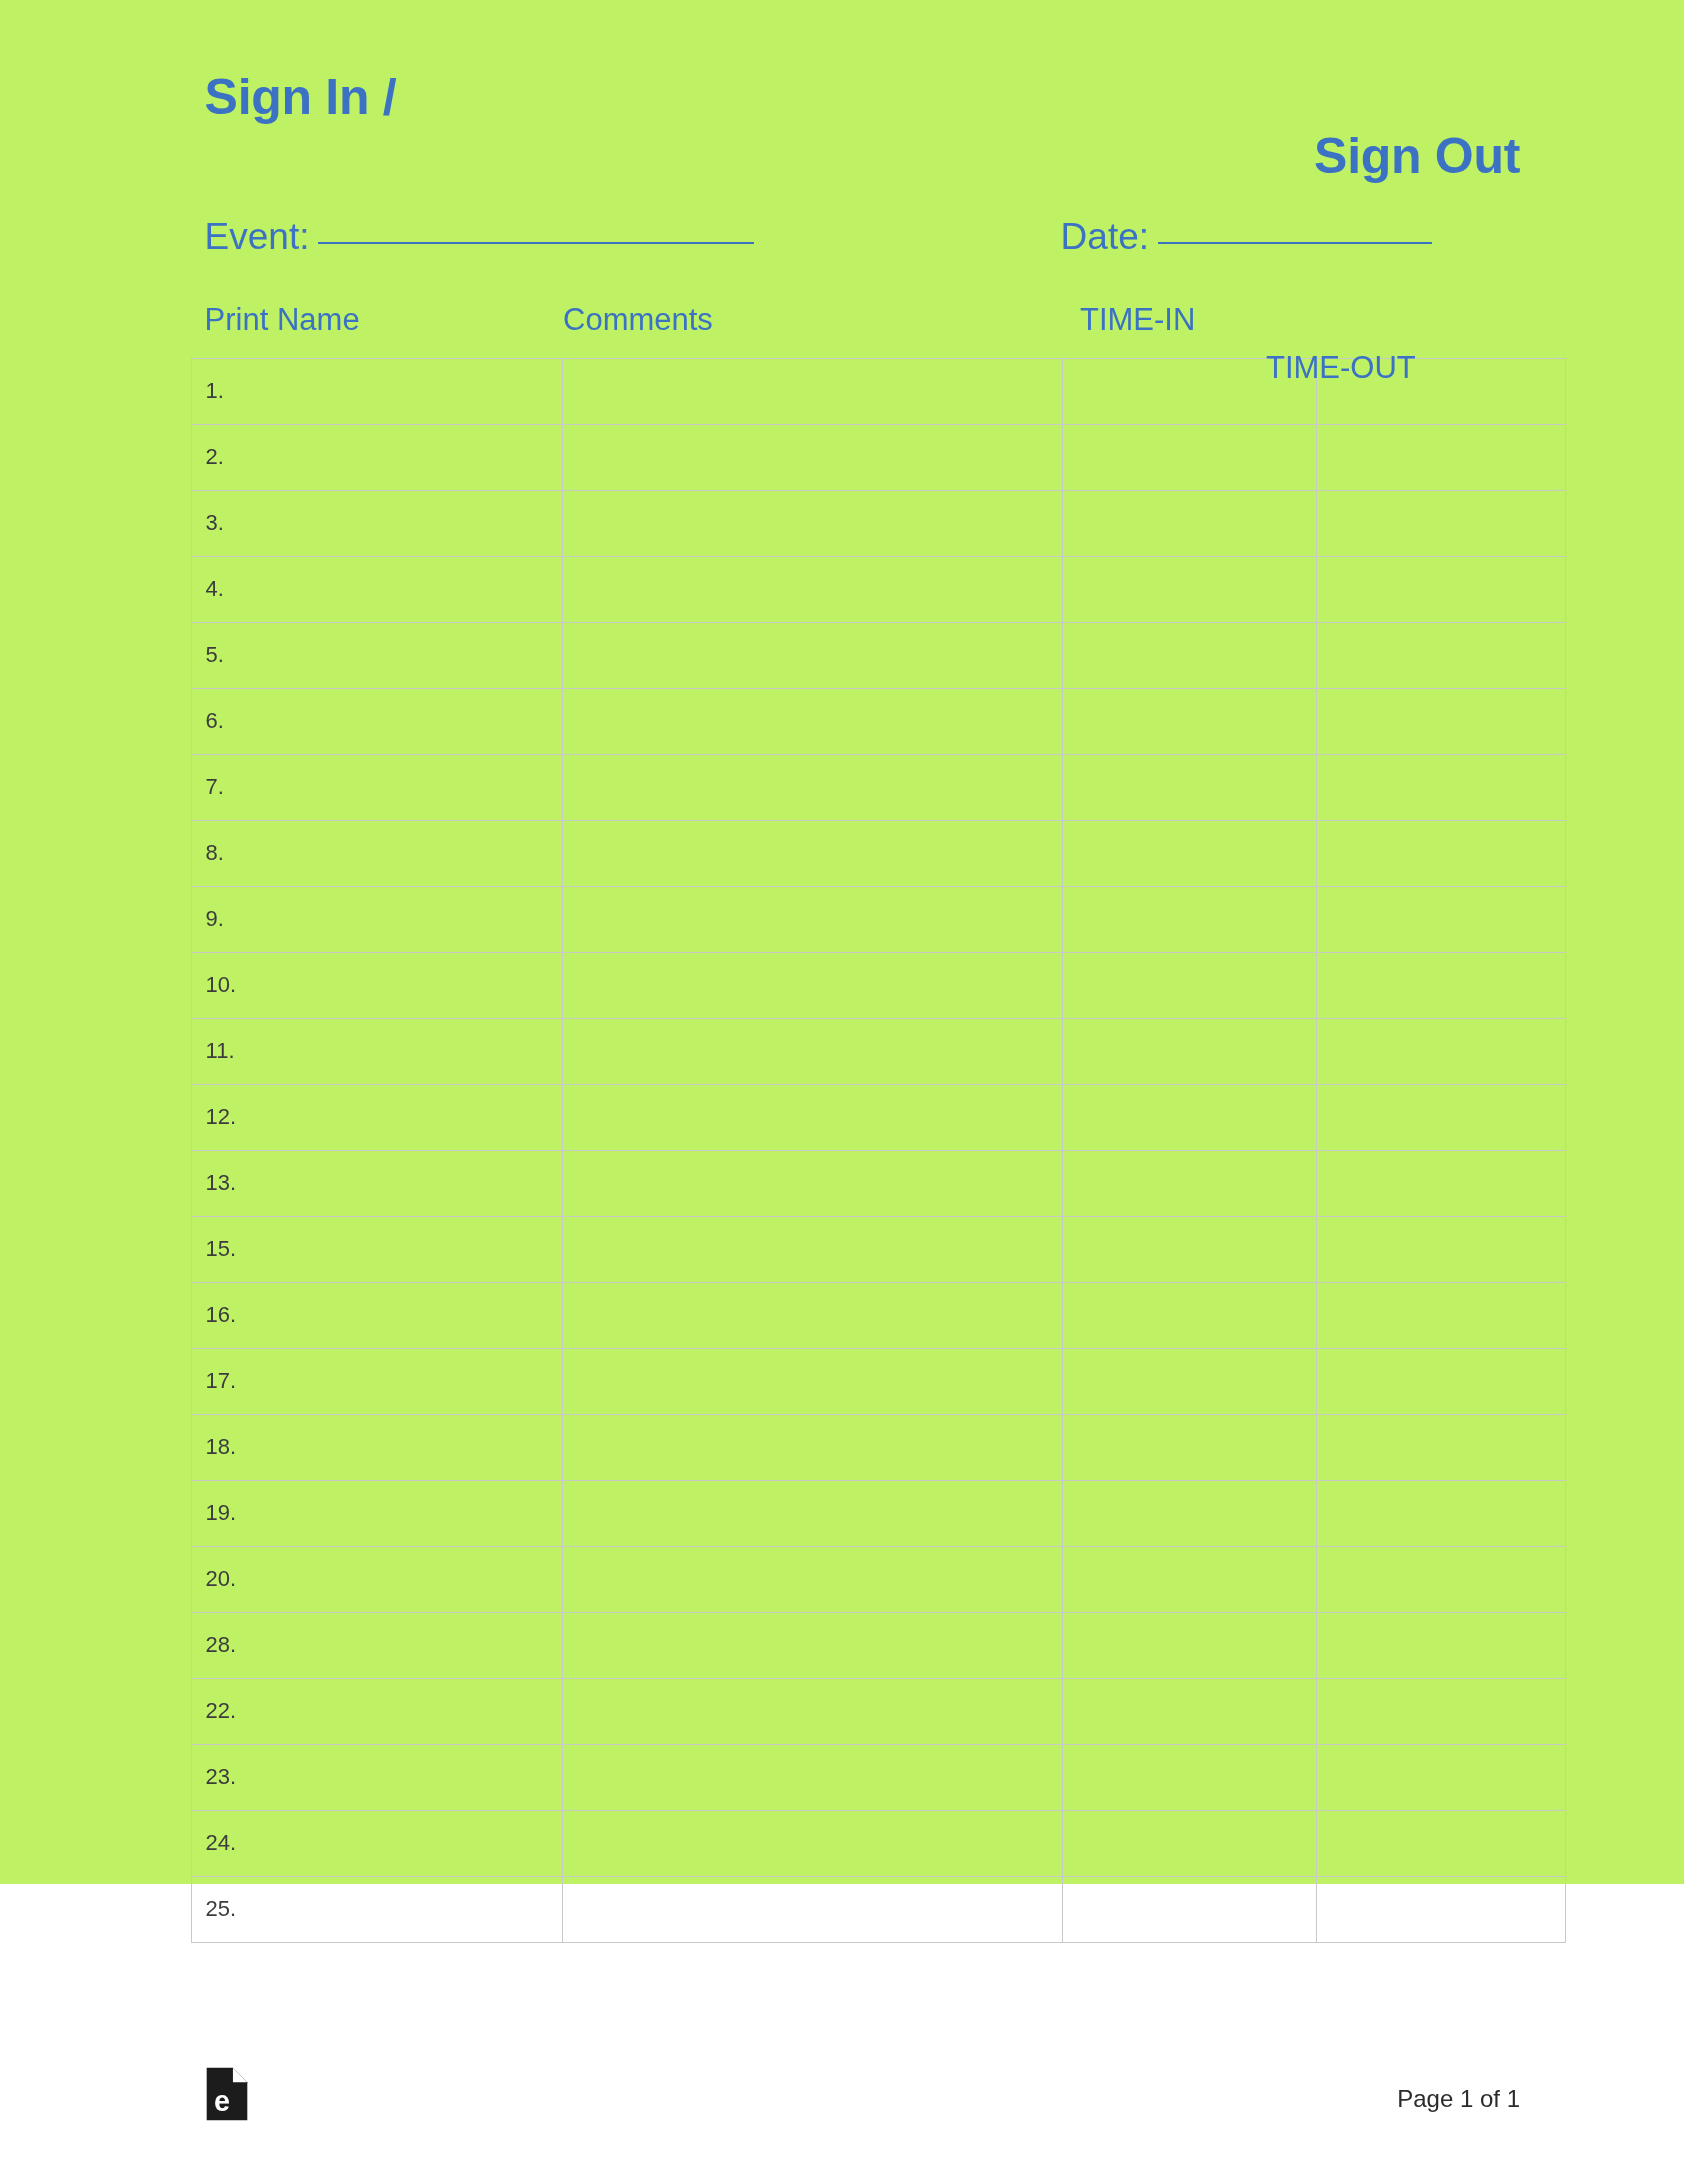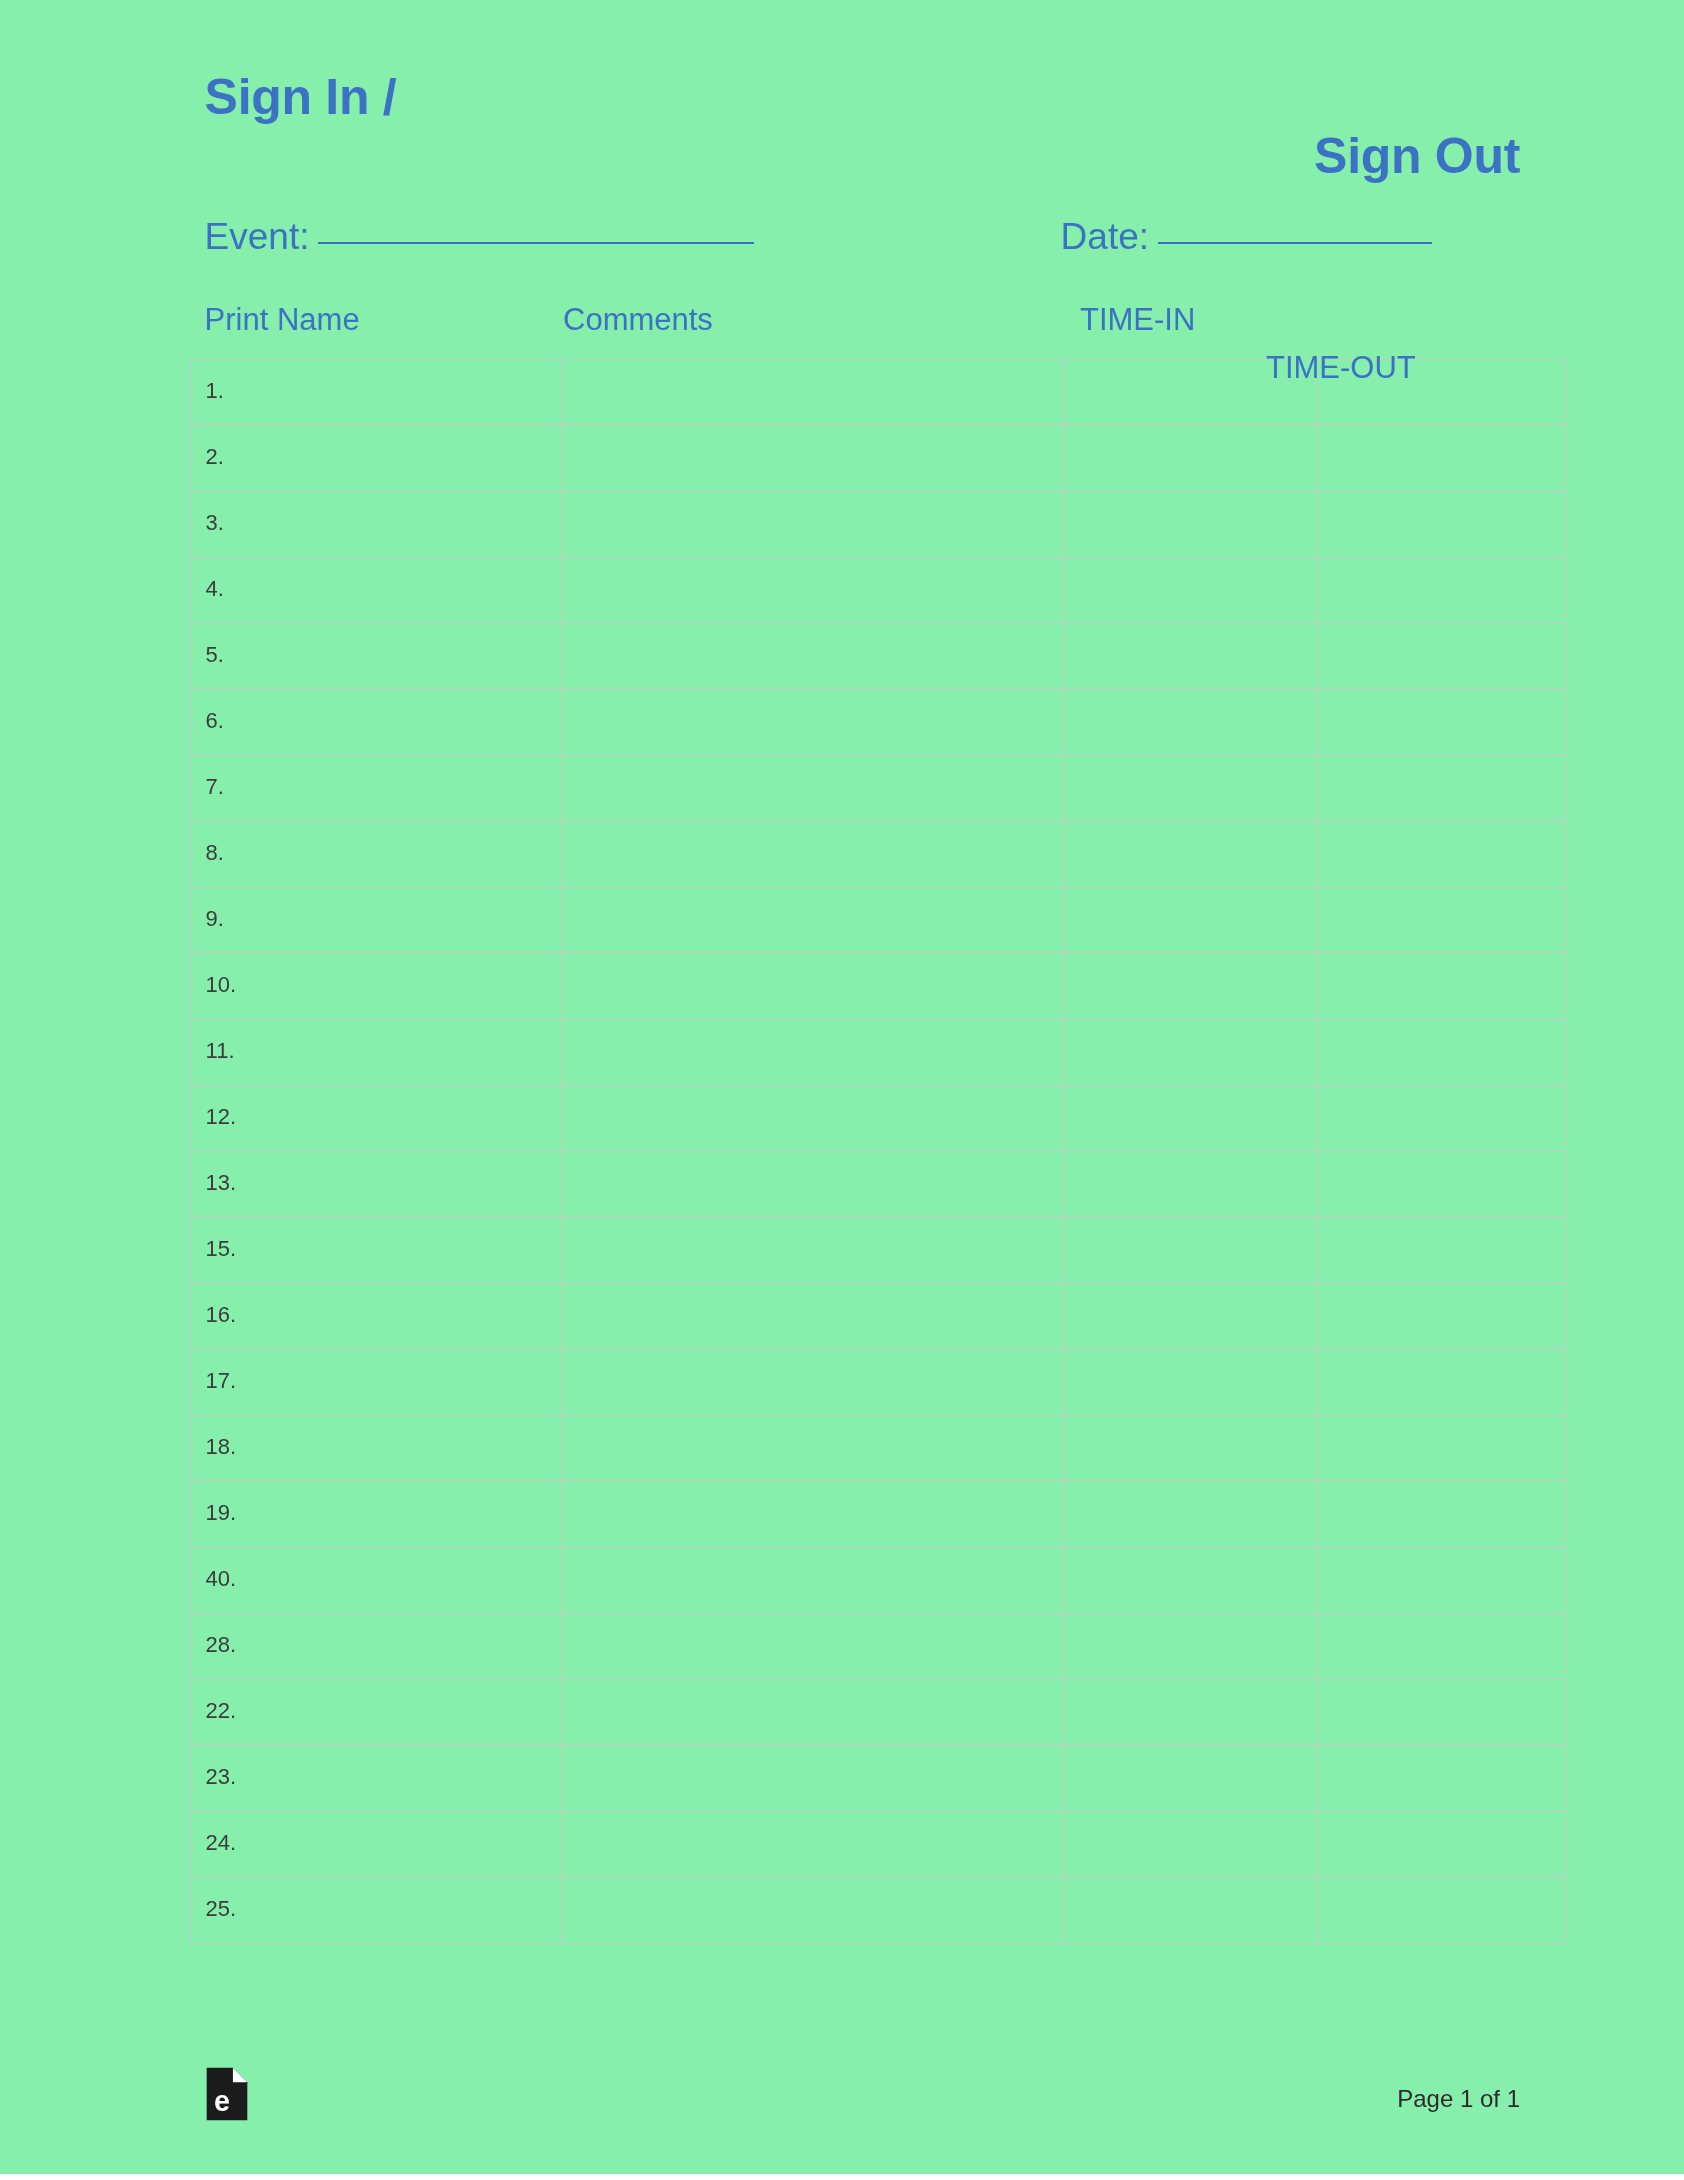--- a/index.html
+++ b/index.html
@@ -12,22 +12,22 @@
     height: 2181px;
     font-family: "Liberation Sans", sans-serif;
     color: #333333;
     position: relative;
     overflow: hidden;
   }
   .page {
     position: absolute;
     left: 0; top: 0;
     width: 1685px;
-    height: 2174px;
-    background: #86efac;
+    height: 1884px;
+    background: #bef264;
   }
   .content {
     position: absolute;
     left: 191px;
     top: 51px;
     width: 1329px;
   }
 
   
   .title {
@@ -261,21 +261,21 @@
           <td class="c-in"></td>
           <td class="c-out"></td>
         </tr>
         <tr>
           <td class="c-name">19.</td>
           <td class="c-comment"></td>
           <td class="c-in"></td>
           <td class="c-out"></td>
         </tr>
         <tr>
-          <td class="c-name">40.</td>
+          <td class="c-name">20.</td>
           <td class="c-comment"></td>
           <td class="c-in"></td>
           <td class="c-out"></td>
         </tr>
         <tr>
           <td class="c-name">28.</td>
           <td class="c-comment"></td>
           <td class="c-in"></td>
           <td class="c-out"></td>
         </tr>

